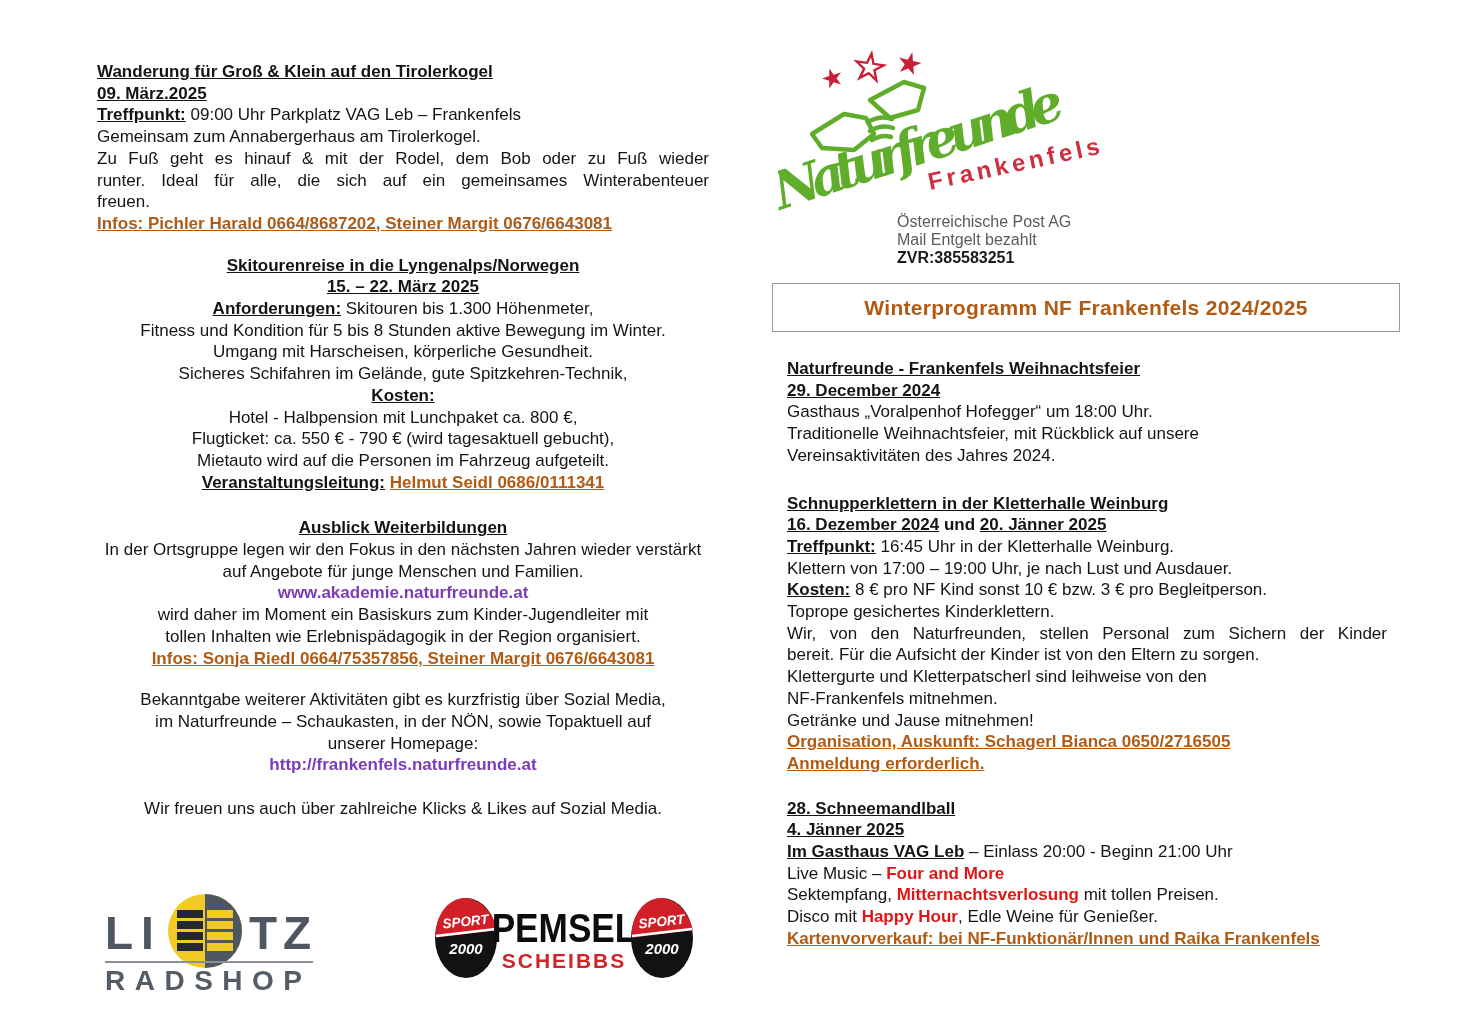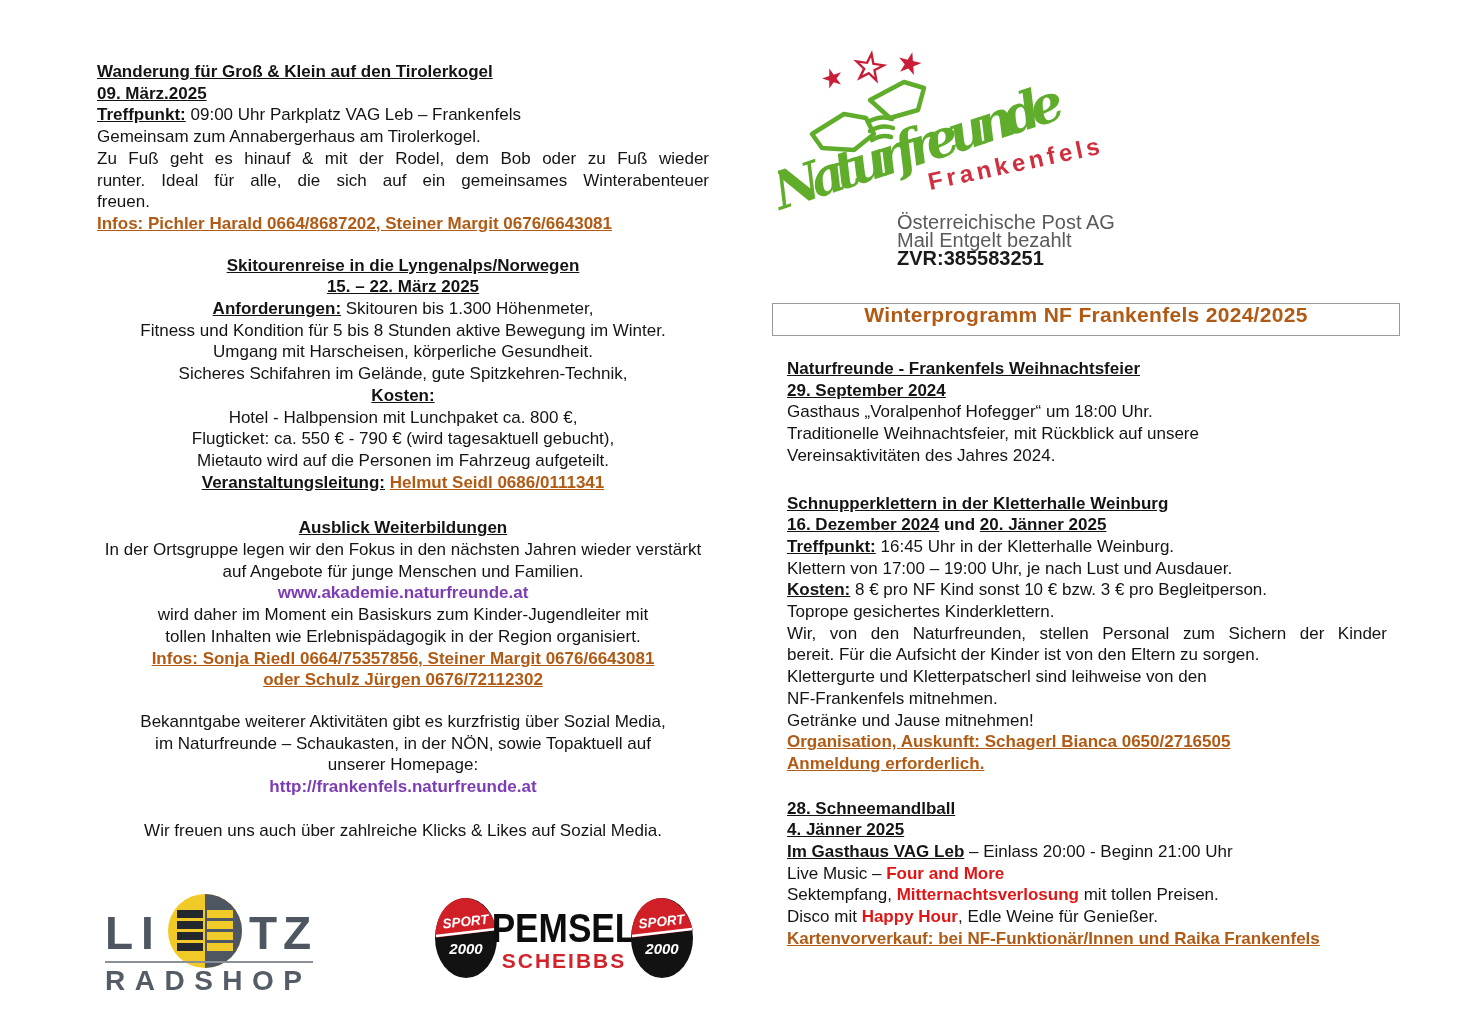--- a/index.html
+++ b/index.html
@@ -25,30 +25,29 @@
   .sec-skitour { margin-top:20px;text-align:center; }
   .sec-outlook { margin-top:24px; }
   .sec-social  { margin-top:20px; }
   .social-p2   { margin-top:22px; }
   .sec-climb   { margin-top:26px; }
   .sec-ball    { margin-top:23px; }
   
   .nf-logo { position:absolute; left:778px; top:18px; width:330px; height:210px; }
   .post-block {
     position:absolute; left:897px; top:213px;
-    font-size:20px; line-height:18px; color:#5a5a5a;
+    font-size:16px; line-height:18px; color:#5a5a5a;
   }
   .post-zvr { color:#1a1a1a; font-weight:bold; }
   .title-box {
-    position:absolute; left:772px; top:283px; width:628px; height:33px;
+    position:absolute; left:772px; top:283px; width:628px; height:49px;
     border:1px solid #9a9a9a; box-sizing:border-box;
-    display:flex; align-items:flex-start; justify-content:center;
+    display:flex; align-items:center; justify-content:center;
     font-size:21px; font-weight:bold; color:var(--accent_orange,#b15a14);
     letter-spacing:0.3px;
-    margin-top:20px;
   }
   
   .lietz-logo  { position:absolute; left:103px; top:893px; width:212px; height:100px; }
   .pemsel-logo { position:absolute; left:433px; top:896px; width:262px; height:84px; }
 </style>
 </head>
 <body>
 
 <div class="page">
 
@@ -79,21 +78,20 @@
       <div><span class="lbl">Veranstaltungsleitung:</span> <span class="olink">Helmut Seidl 0686/0111341</span></div>
     </div>
 
     <div class="sec-outlook center">
       <div class="hbu">Ausblick Weiterbildungen</div>
       <div>In der Ortsgruppe legen wir den Fokus in den nächsten Jahren wieder verstärkt auf Angebote für junge Menschen und Familien.</div>
       <div class="plink">www.akademie.naturfreunde.at</div>
       <div>wird daher im Moment ein Basiskurs zum Kinder-Jugendleiter mit</div>
       <div>tollen Inhalten wie Erlebnispädagogik in der Region organisiert.</div>
       <div class="olink">Infos: Sonja Riedl 0664/75357856, Steiner Margit 0676/6643081</div>
-      <div class="olink">oder Schulz Jürgen 0676/72112302</div>
     </div>
 
     <div class="sec-social center">
       <div>Bekanntgabe weiterer Aktivitäten gibt es kurzfristig über Sozial Media,</div>
       <div>im Naturfreunde – Schaukasten, in der NÖN, sowie Topaktuell auf</div>
       <div>unserer Homepage:</div>
       <div class="plink">http://frankenfels.naturfreunde.at</div>
       <div class="social-p2">Wir freuen uns auch über zahlreiche Klicks &amp; Likes auf Sozial Media.</div>
     </div>
   </div>
@@ -166,21 +164,21 @@
   </div>
 
   <div class="title-box">
     <span>Winterprogramm NF Frankenfels 2024/2025</span>
   </div>
 
   <div class="col-right">
 
     <div>
       <div class="hbu">Naturfreunde - Frankenfels Weihnachtsfeier</div>
-      <div class="hbu">29. September 2024</div>
+      <div class="hbu">29. December 2024</div>
       <div>Gasthaus „Voralpenhof Hofegger“ um 18:00 Uhr.</div>
       <div>Traditionelle Weihnachtsfeier, mit Rückblick auf unsere</div>
       <div>Vereinsaktivitäten des Jahres 2024.</div>
     </div>
 
     <div class="sec-climb">
       <div class="hbu">Schnupperklettern in der Kletterhalle Weinburg</div>
       <div class="b"><span class="hbu">16. Dezember 2024</span> <span>und</span> <span class="hbu">20. Jänner 2025</span></div>
       <div><span class="lbl">Treffpunkt:</span> <span>16:45 Uhr in der Kletterhalle Weinburg.</span></div>
       <div>Klettern von 17:00 – 19:00 Uhr, je nach Lust und Ausdauer.</div>

